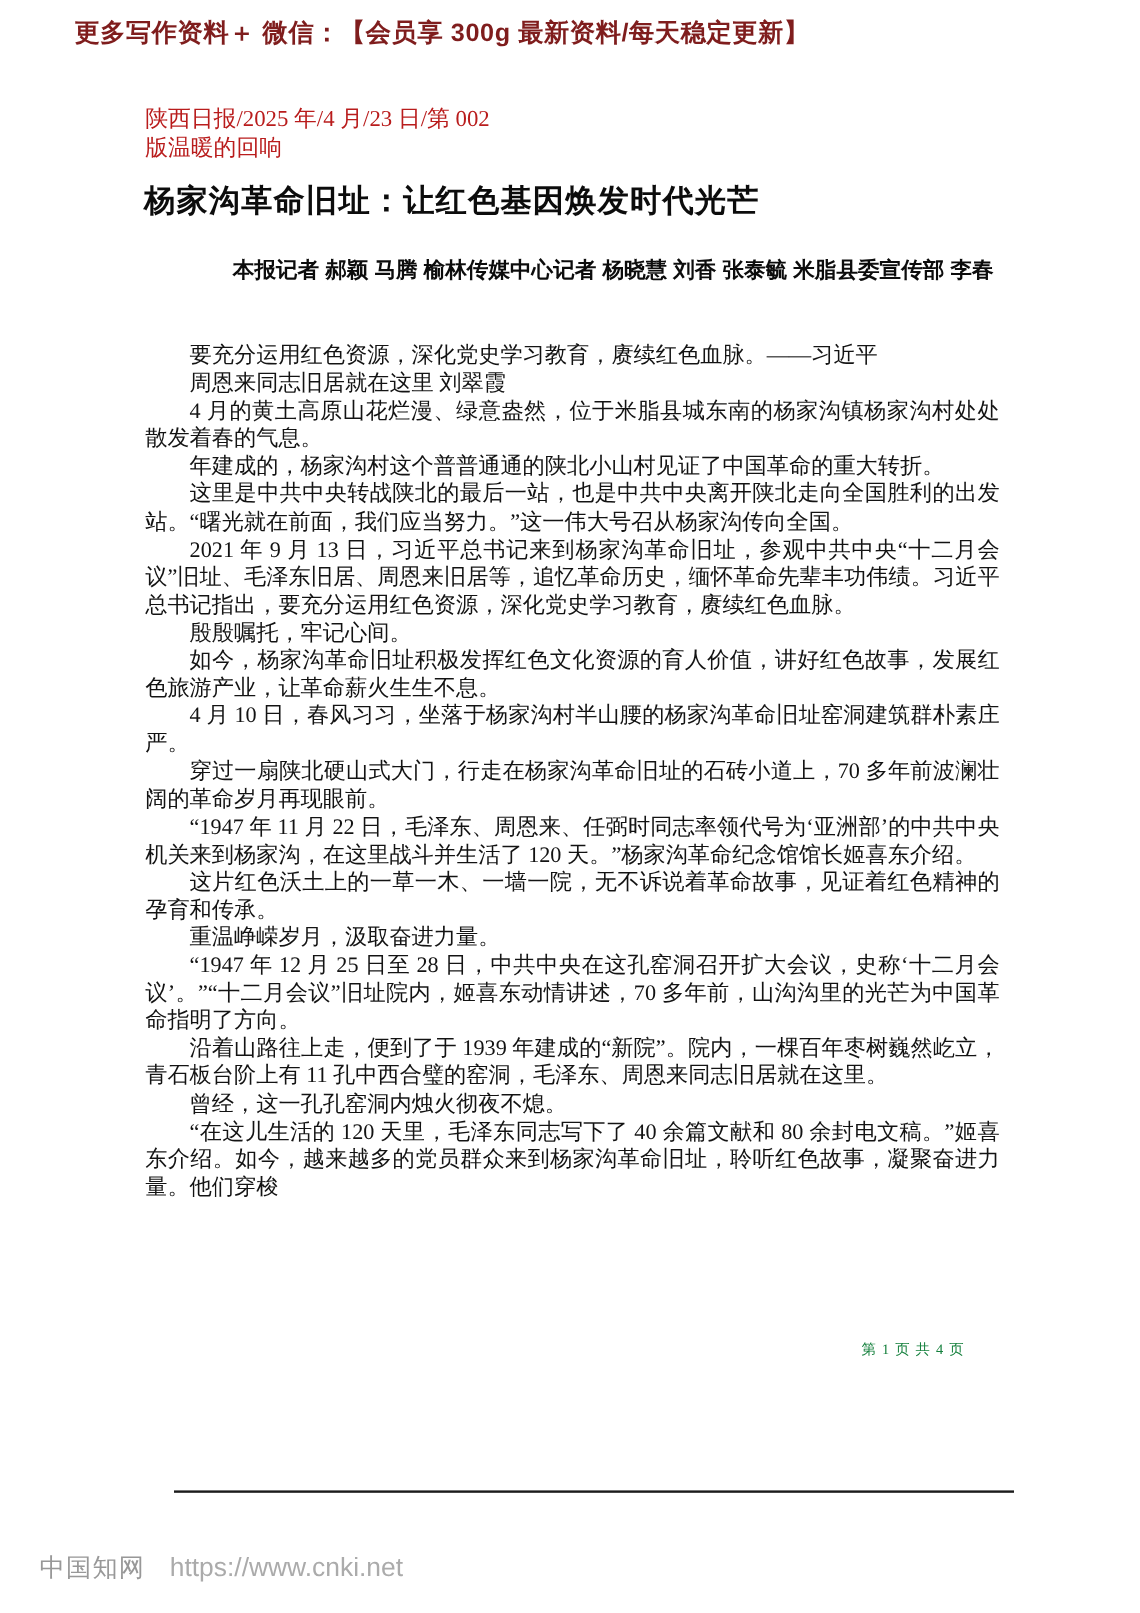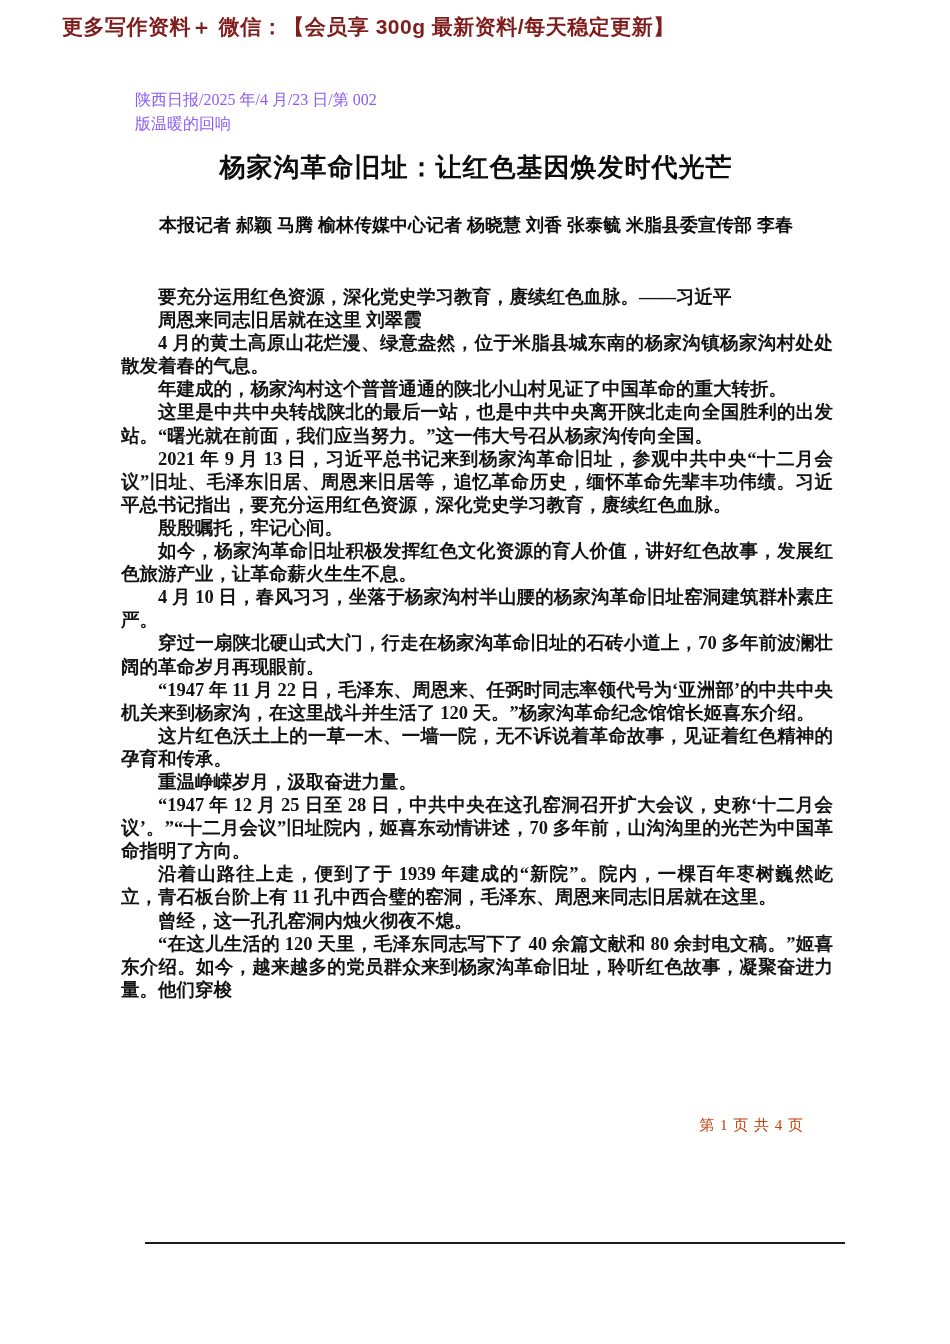--- a/index.html
+++ b/index.html
@@ -18,45 +18,44 @@
     top: 13px;
     font-family: "Liberation Sans", sans-serif;
     font-size: 21px;
     font-weight: bold;
     color: #7f1d1d;
     letter-spacing: 0.5px;
     white-space: nowrap;
   }
   .source-block {
     position: absolute;
-    left: 135px;
+    left: 121px;
     top: 88px;
-    font-size: 16px;
+    font-size: 19px;
     line-height: 24px;
-    color: #8b5cf6;
+    color: #b91c1c;
   }
   .article-title {
     position: absolute;
     left: 120px;
     top: 150px;
     width: 712px;
     margin: 0;
-    text-align: center;
     font-family: "Liberation Sans", sans-serif;
     font-size: 26px;
     font-weight: bold;
     color: #0c0c0c;
     letter-spacing: 1px;
   }
   .article-byline {
     position: absolute;
     left: 124px;
     top: 212px;
     width: 704px;
-    text-align: center;
+    text-align: right;
     font-family: "Liberation Sans", sans-serif;
     font-size: 18px;
     font-weight: bold;
     line-height: 27px;
     color: #0c0c0c;
   }
   .article-body {
     position: absolute;
     left: 121px;
     top: 286px;
@@ -65,28 +64,27 @@
     overflow: hidden;
     font-size: 18.5px;
     line-height: 23.1px;
     text-align: justify;
     color: #131313;
   }
   .article-body p {
     margin: 0;
     padding: 0;
     text-indent: 2em;
-    font-weight: bold;
   }
   .page-footer {
     position: absolute;
     right: 146px;
     top: 1116px;
-    font-size: 15px;
-    color: #c2410c;
+    font-size: 12px;
+    color: #15803d;
     letter-spacing: 1px;
   }
   .footer-rule {
     position: absolute;
     left: 145px;
     top: 1242px;
     width: 700px;
     height: 2px;
     background: #1b1b1b;
     border: none;
@@ -143,14 +141,18 @@
       <p>“1947 年 12 月 25 日至 28 日，中共中央在这孔窑洞召开扩大会议，史称‘十二月会议’。”“十二月会议”旧址院内，姬喜东动情讲述，70 多年前，山沟沟里的光芒为中国革命指明了方向。</p>
       <p>沿着山路往上走，便到了于 1939 年建成的“新院”。院内，一棵百年枣树巍然屹立，青石板台阶上有 11 孔中西合璧的窑洞，毛泽东、周恩来同志旧居就在这里。</p>
       <p>曾经，这一孔孔窑洞内烛火彻夜不熄。</p>
       <p>“在这儿生活的 120 天里，毛泽东同志写下了 40 余篇文献和 80 余封电文稿。”姬喜东介绍。如今，越来越多的党员群众来到杨家沟革命旧址，聆听红色故事，凝聚奋进力量。他们穿梭</p>
     </div>
 
   <div class="page-footer">第 1 页 共 4 页</div>
 
   <hr class="footer-rule">
 
+  <div class="watermark">
+    <span class="brand">中国知网</span>
+    <span class="url">https://www.cnki.net</span>
+  </div>
 
 </div>
 
 </body></html>

